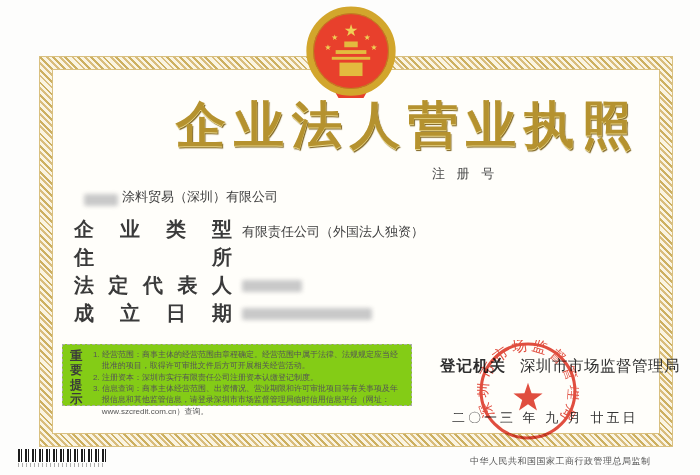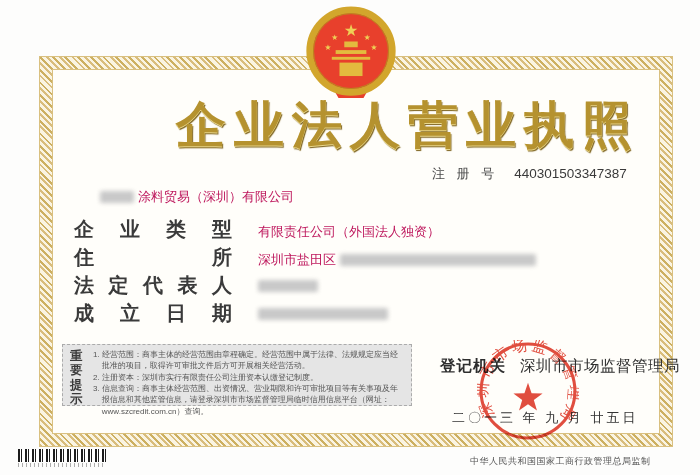--- a/index.html
+++ b/index.html
@@ -69,46 +69,46 @@
   }
   .field-label {
     width: 158px;
     font-size: 20px;
     font-weight: 600;
     color: #3a3a3a;
     text-align: justify;
     text-align-last: justify;
   }
   .field-value {
-    margin-left: 26px;
+    margin-left: 10px;
     font-size: 13px;
-    color: #be185d;
-    display: flex;
-    align-items: center;
+    color: #404040;
+    display: flex;
+    align-items: flex-end;
     gap: 4px;
     white-space: nowrap;
   }
   .redact {
     display: inline-block;
     height: 12px;
     background: #c9c9c9;
     border-radius: 2px;
     filter: blur(2px);
   }
   .w34 { width: 34px; }
   .w60 { width: 60px; }
   .w130 { width: 130px; }
   .w196 { width: 196px; }
 
   .notes {
     position: absolute;
     left: 62px; top: 344px;
     width: 350px; height: 62px;
     border: 1px dashed #ababab;
-    background: #e5e5e5;
+    background: #84cc16;
     display: flex;
     gap: 8px;
     padding: 4px 6px 3px 7px;
   }
   .notes-side {
     width: 15px;
     font-size: 12.5px;
     font-weight: bold;
     color: #3a3a3a;
     line-height: 1.15;
@@ -205,43 +205,38 @@
       <rect x="39" y="47" width="32" height="4" fill="#e3bb3e"></rect>
       <rect x="35" y="54" width="40" height="3" fill="#e3bb3e"></rect>
       <rect x="43" y="60" width="24" height="14" fill="#e3bb3e"></rect>
     </svg>
   </div>
 
   <div class="title">企业法人营业执照</div>
 
   <div class="regno">
     <span class="regno-label">注 册 号</span>
-    <span class="regno-value">440301503347387</span>
   </div>
 
   <div class="field-row" style="top:188px">
     <div class="field-value">
       <span class="redact w34"></span>
       <span>涂料贸易（深圳）有限公司</span>
     </div>
   </div>
 
   <div class="field-row" style="top:216px">
     <div class="field-label">企业类型</div>
     <div class="field-value">
       <span>有限责任公司（外国法人独资）</span>
     </div>
   </div>
 
   <div class="field-row" style="top:244px">
     <div class="field-label">住所</div>
-    <div class="field-value">
-      <span>深圳市盐田区</span>
-      <span class="redact w196"></span>
-    </div>
   </div>
 
   <div class="field-row" style="top:272px">
     <div class="field-label">法定代表人</div>
     <div class="field-value">
       <span class="redact w60"></span>
     </div>
   </div>
 
   <div class="field-row" style="top:300px">

